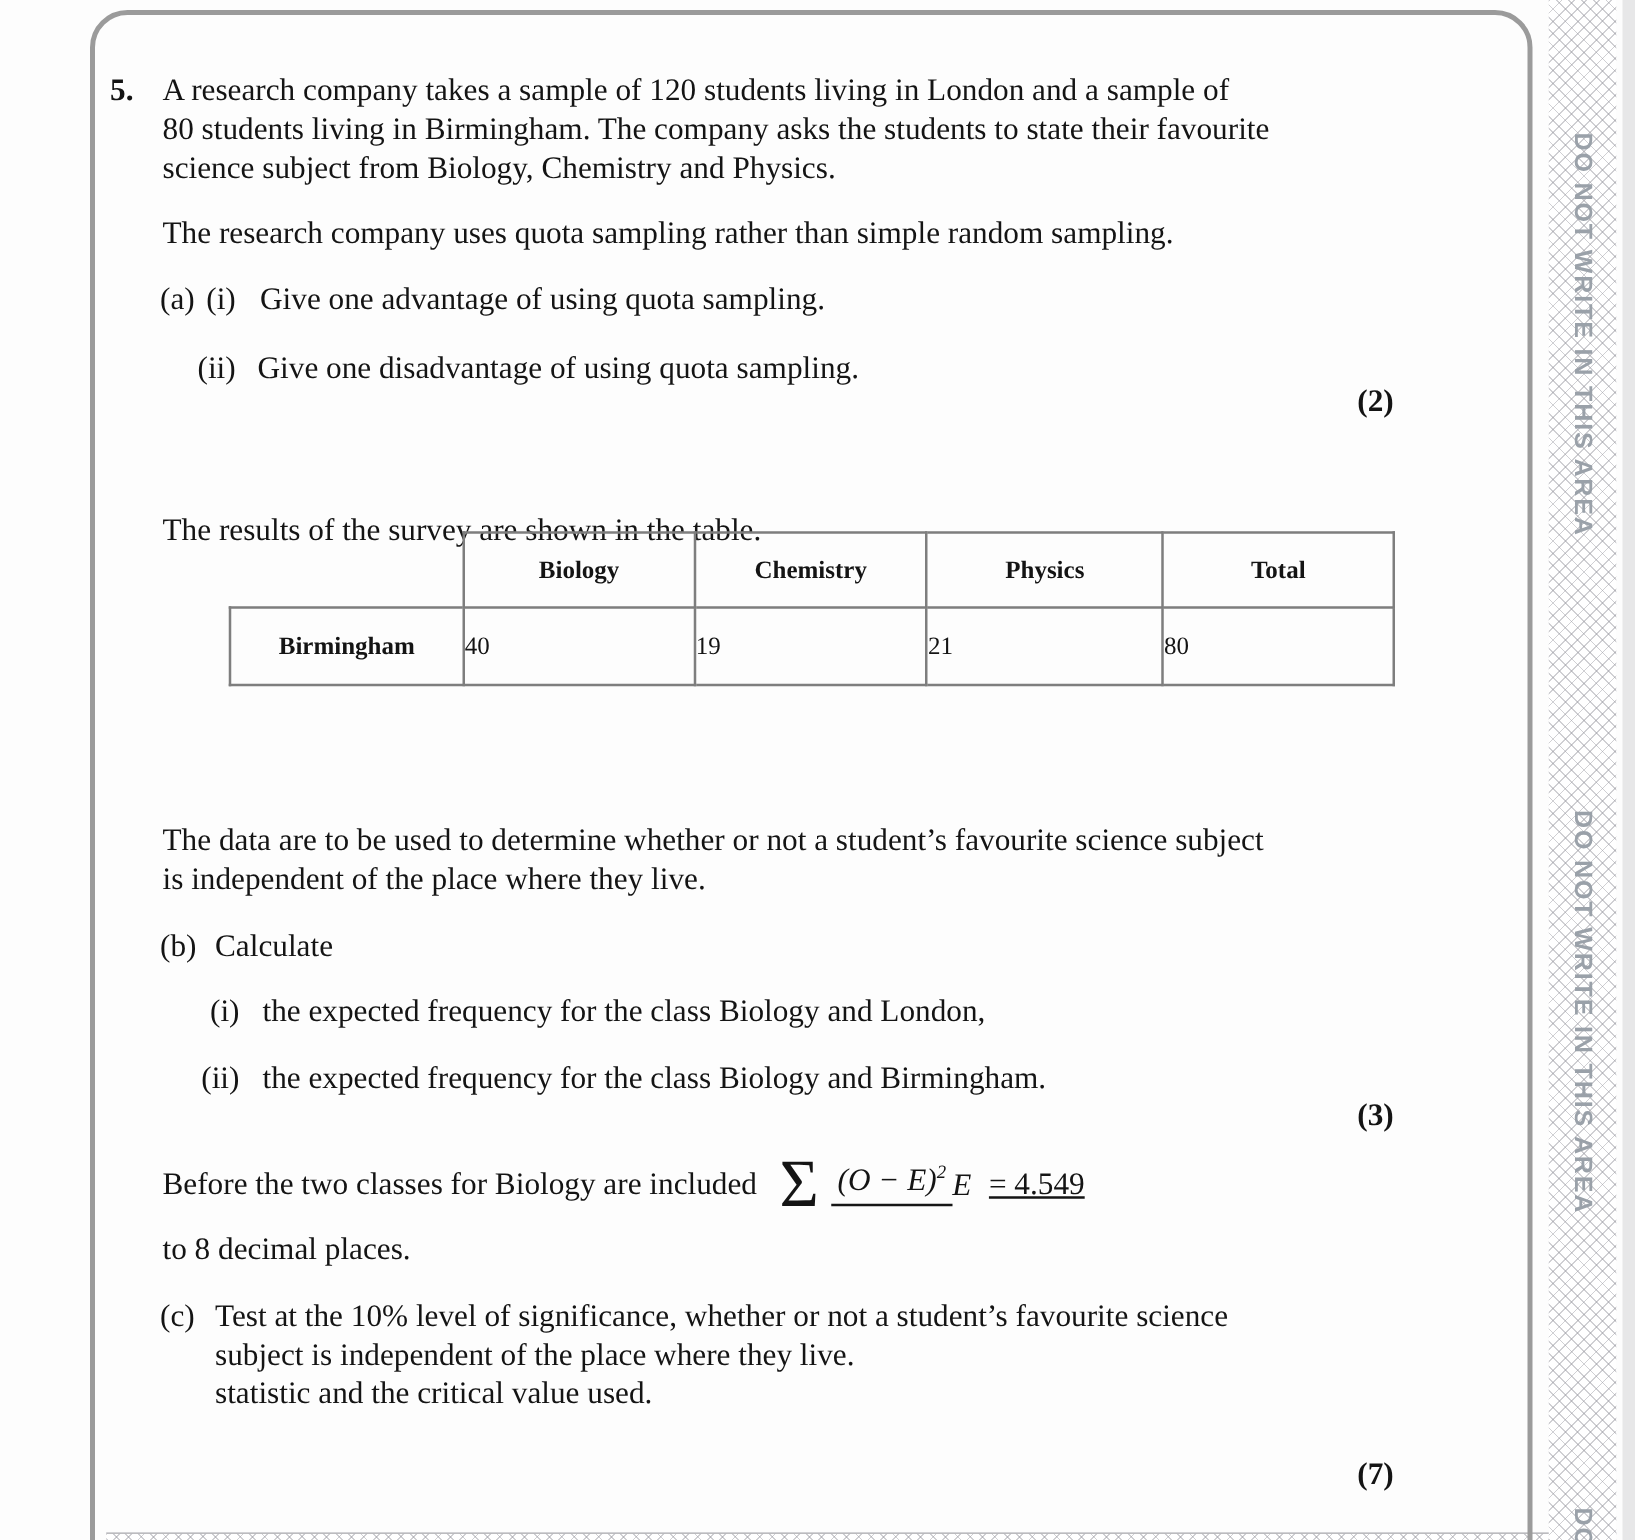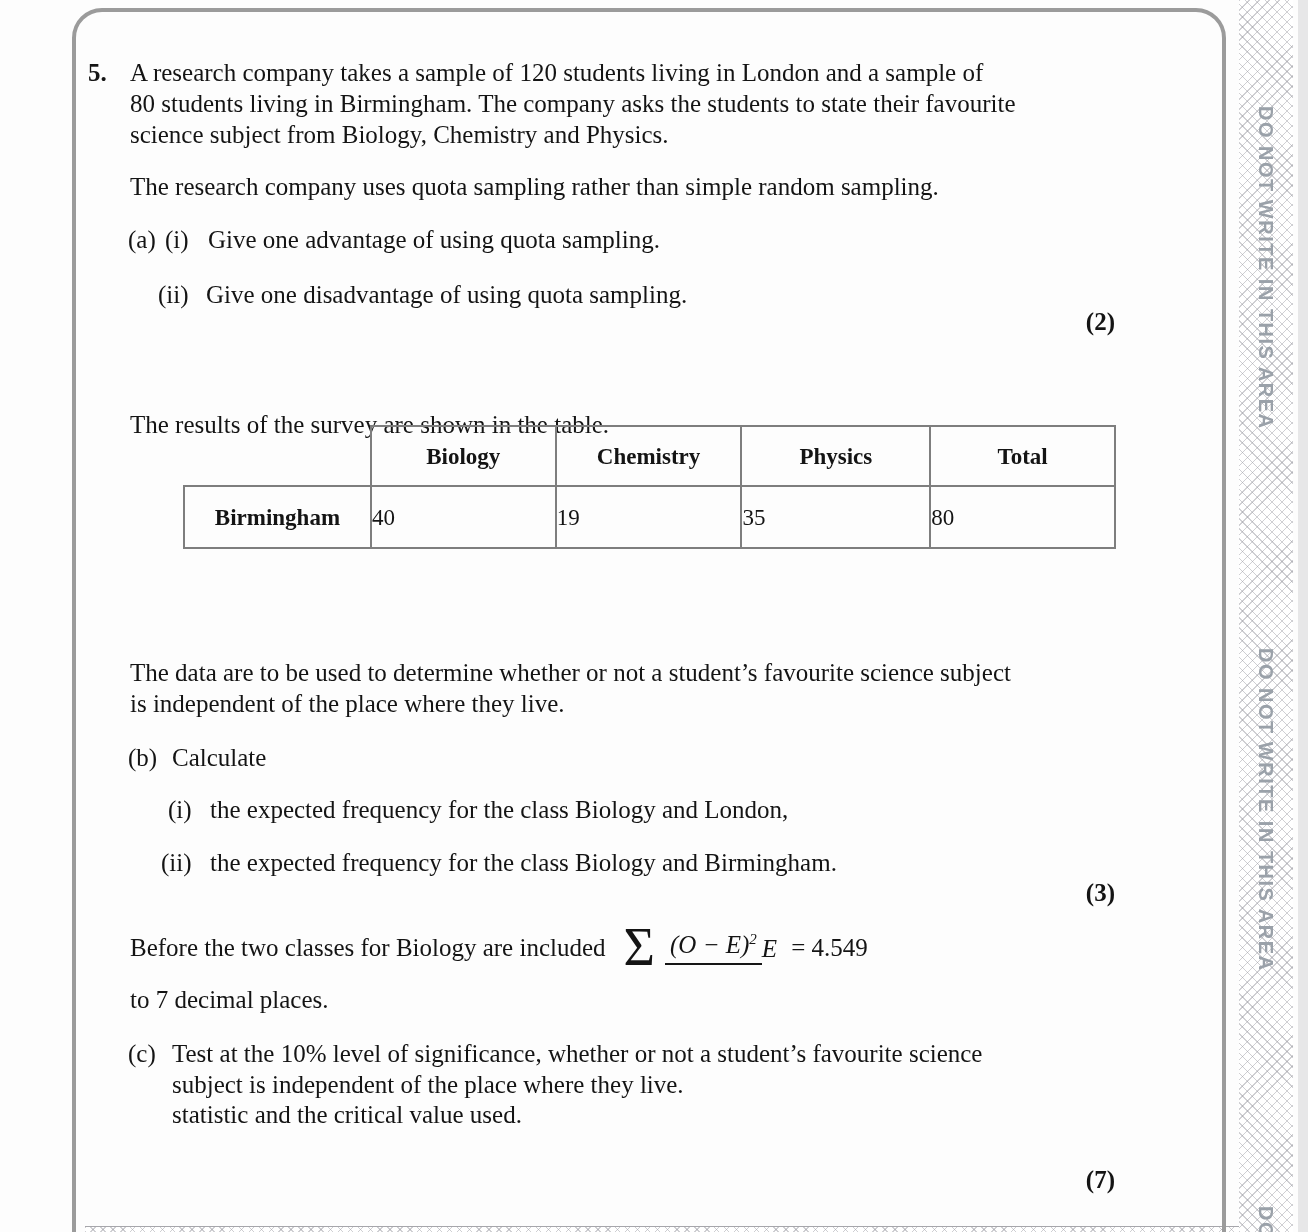--- a/index.html
+++ b/index.html
@@ -34,36 +34,36 @@
   .flexrow { display:flex; }
   .intro { left:2px; top:0; }
   .quota { left:2px; top:114px; }
   .row-a { left:0; top:167px; } .row-a .lab1 { width:37px; } .row-a .lab2 { width:43px; }
   .row-aii { left:30px; top:222px; } .row-aii .lab { width:48px; }
   .mark { right:1px; font-weight:700; }
   .mark-a { top:249px; } .mark-b { top:820px; } .mark-c { top:1107px; }
   .tintro { left:2px; top:304px;margin-top:48px; }
   .tbl-wrap { left:55px; top:368px; }
   table { border-collapse:collapse; table-layout:fixed; }
-  th, td { border:2px solid #7e7e7e; vertical-align:middle; font-size:23px; padding:0; background:transparent; }
+  th, td { border:2px solid #7e7e7e; vertical-align:middle; font-size:20px; padding:0; background:transparent; }
   th { font-weight:700; }
   .corner { border:none; }
   .hrow { height:60px; } .drow { height:62px; }
   .datapara { left:2px; top:600px; }
   .row-b { left:0; top:685px; } .row-b .lab { width:44px; }
   .row-bi { left:40px; top:737px; } .row-bi .lab { width:42px; }
   .row-bii { left:33px; top:790px; } .row-bii .lab { width:49px; }
   .formula { left:2px; top:848px; height:84px; display:flex; align-items:center; }
   .f-lead { margin-right:18px; }
   .sigma { font-size:54px; line-height:0.9; margin-right:10px; }
   .frac { display:inline-flex; align-items:center; }
   .fr-num { font-style:italic; padding:0 5px 3px 5px; border-bottom:2px solid #161616; white-space:nowrap; }
   .fr-num sup { font-size:15px; line-height:0; }
   .fr-den { font-style:italic; padding-top:3px; }
-  .f-eq { margin-left:14px; white-space:nowrap; }
+  .f-eq { margin-left:14px; white-space:nowrap;text-decoration:underline; }
   .tail { left:2px; top:927px; }
   .row-c { left:0; top:982px; line-height:30.5px; } .row-c .lab { width:44px; }
 </style>
 </head>
 <body>
 
 <div class="page">
 
   <div class="bottom-band hatch"></div>
 
@@ -118,21 +118,21 @@
           <td class="corner"></td>
           <th>Biology</th>
           <th>Chemistry</th>
           <th>Physics</th>
           <th>Total</th>
         </tr>
         <tr class="drow">
           <th>Birmingham</th>
           <td>40</td>
           <td>19</td>
-          <td>35</td>
+          <td>21</td>
           <td>80</td>
         </tr>
       </tbody>
         </table>
     </div>
 
     <div class="datapara">
       <div class="line">The data are to be used to determine whether or not a student’s favourite science subject</div>
       <div class="line">is independent of the place where they live.</div>
     </div>
@@ -157,21 +157,21 @@
     <div class="formula">
       <span class="f-lead line">Before the two classes for Biology are included</span>
       <span class="sigma">Σ</span>
       <span class="frac">
         <span class="fr-num"><span>(O − E)</span><sup>2</sup></span>
         <span class="fr-den">E</span>
       </span>
       <span class="f-eq">= 4.549</span>
     </div>
 
-    <div class="tail line">to 7 decimal places.</div>
+    <div class="tail line">to 8 decimal places.</div>
 
     <div class="row-c flexrow">
       <span class="lab">(c)</span>
       <span>
         <span class="line" style="display:block">Test at the 10% level of significance, whether or not a student’s favourite science</span>
         <span class="line" style="display:block">subject is independent of the place where they live.</span>
         <span class="line" style="display:block">statistic and the critical value used.</span>
       </span>
     </div>
 

